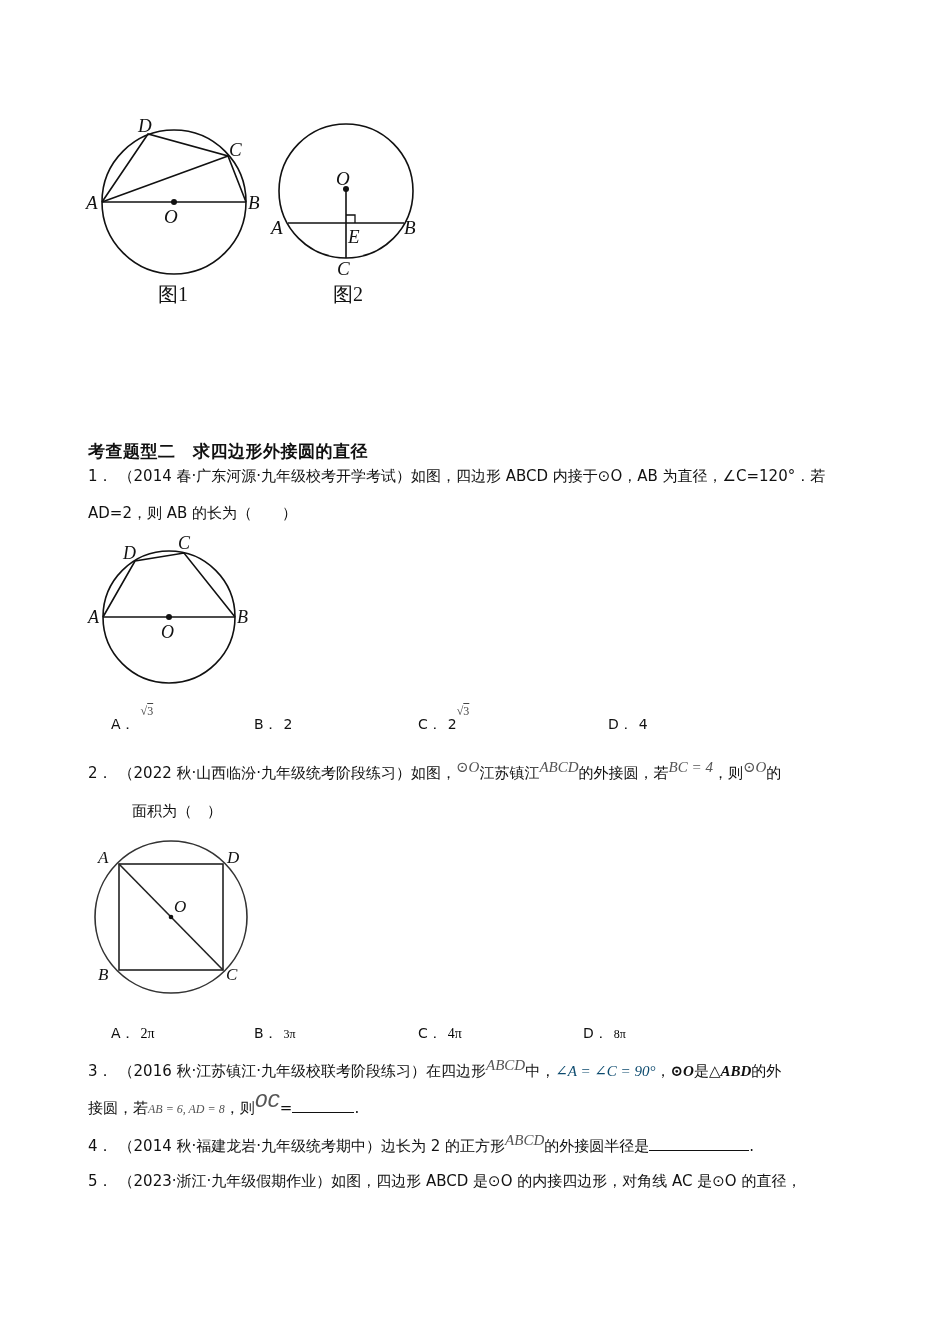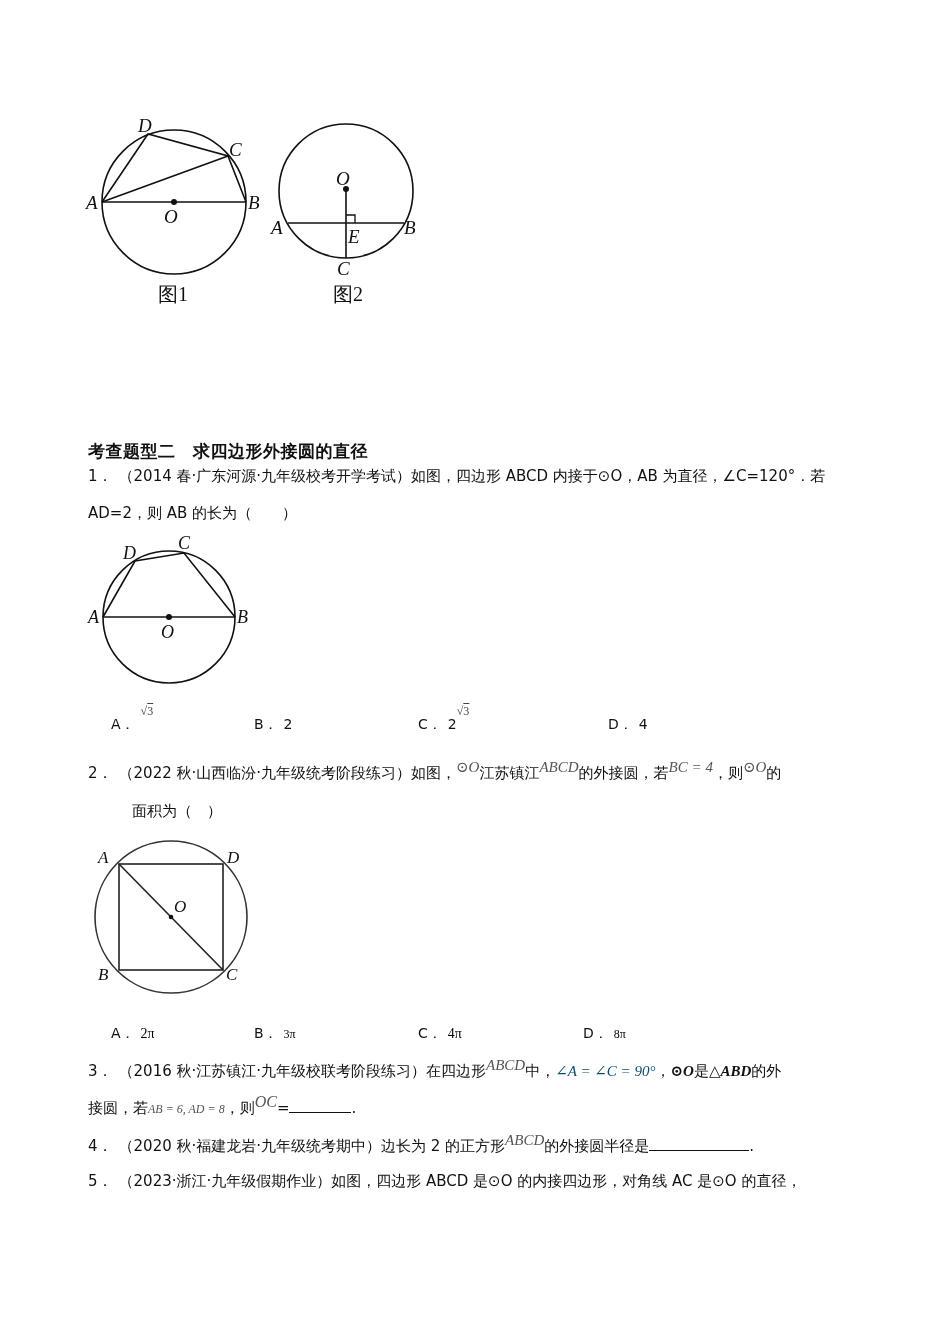--- a/index.html
+++ b/index.html
@@ -124,22 +124,22 @@
   <span class="letter">C．</span><span class="val-serif">4π</span>
 </div>
 <div class="opt" style="left:583px;top:1025px;">
   <span class="letter">D．</span><span class="val-serif" style="font-size:12px;">8π</span>
 </div>
 
 <div class="q-line" style="top:1061px;">
   <span class="q-num">3．</span><span>（2016 秋·江苏镇江·九年级校联考阶段练习）在四边形</span><span class="math up">ABCD</span><span>中，</span><span class="math" style="color:#0c4a6e;">∠A = ∠C = 90°</span><span>，</span><span class="math dark" style="font-weight:bold;">⊙O</span><span>是△</span><span class="math dark" style="font-weight:bold;">ABD</span><span>的外</span>
 </div>
 <div class="q-line" style="top:1098px;">
-  <span>接圆，若</span><span class="math" style="font-size:12px;">AB = 6,  AD = 8</span><span>，则</span><span class="math up" style="font-size:16px;">OC</span><span>=</span><span class="blank" style="width:62px;"></span><span>.</span>
+  <span>接圆，若</span><span class="math" style="font-size:12px;">AB = 6,  AD = 8</span><span>，则</span><span class="math up" style="font-size:21px;font-family:Liberation Mono, monospace;">OC</span><span>=</span><span class="blank" style="width:62px;"></span><span>.</span>
 </div>
 
 <div class="q-line" style="top:1136px;">
-  <span class="q-num">4．</span><span>（2020 秋·福建龙岩·九年级统考期中）边长为 2 的正方形</span><span class="math up">ABCD</span><span>的外接圆半径是</span><span class="blank" style="width:100px;"></span><span>.</span>
+  <span class="q-num">4．</span><span>（2014 秋·福建龙岩·九年级统考期中）边长为 2 的正方形</span><span class="math up">ABCD</span><span>的外接圆半径是</span><span class="blank" style="width:100px;"></span><span>.</span>
 </div>
 
 <div class="q-line" style="top:1171px;text-align:right;">
   <span class="q-num">5．</span><span>（2023·浙江·九年级假期作业）如图，四边形 ABCD 是⊙O 的内接四边形，对角线 AC 是⊙O 的直径，</span>
 </div>
 
 </body></html>

